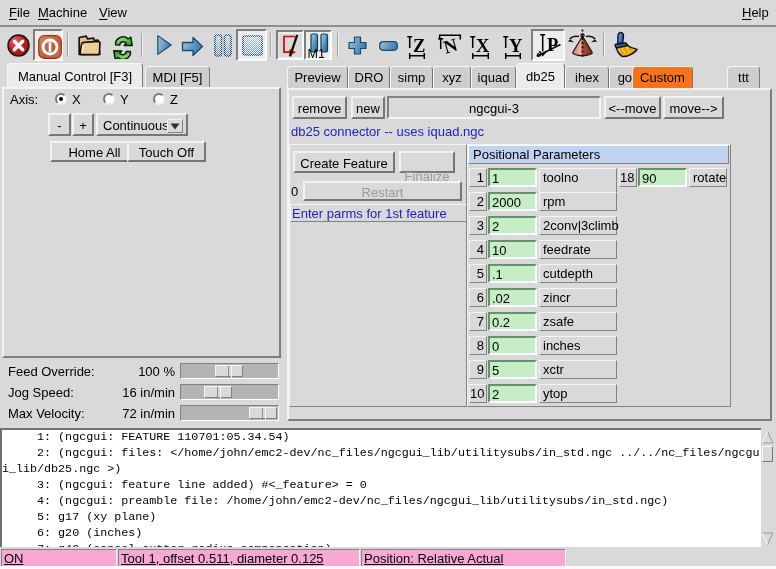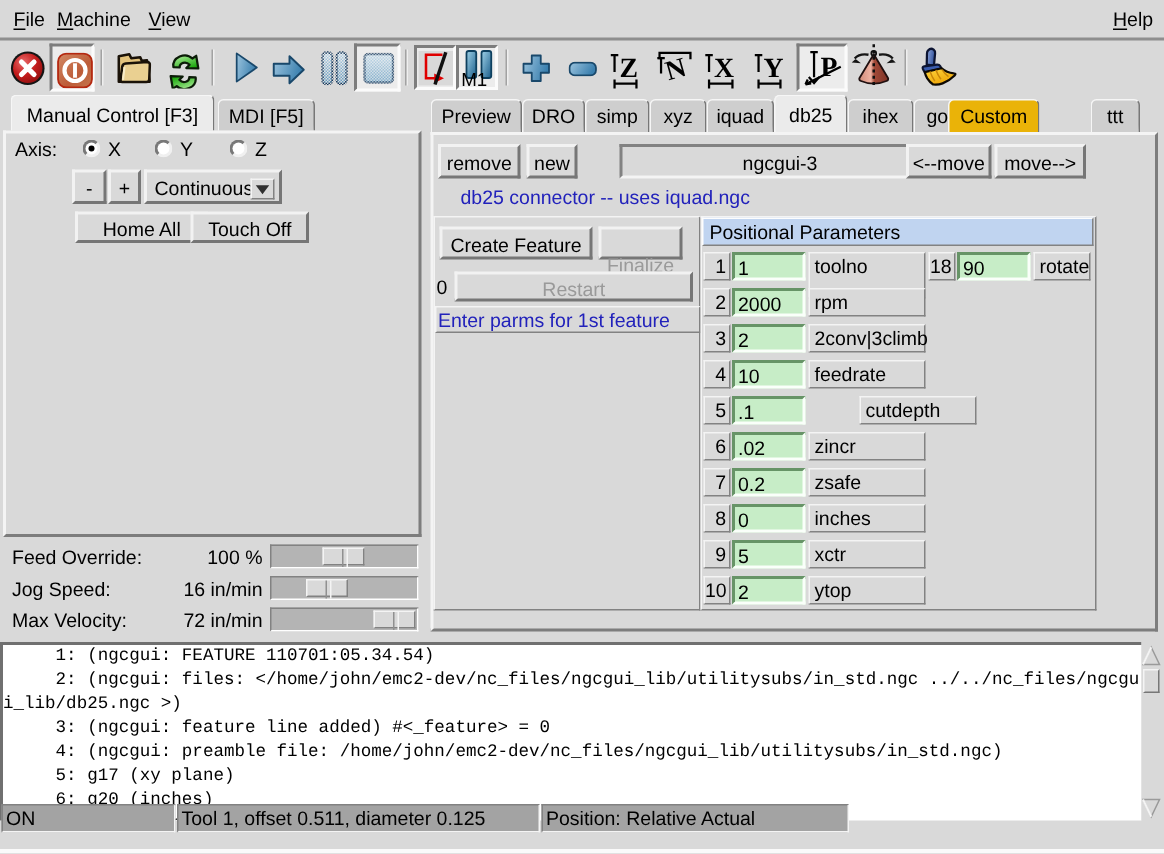--- a/index.html
+++ b/index.html
@@ -15,21 +15,21 @@
 .frame { position:absolute; border:2px solid; border-color:#f4f4f4 #7d7d7d #7d7d7d #f4f4f4; background:#d9d9d9; }
 .rad { width:12px; height:12px; border-radius:50%; background:#fff; border:2px solid; border-color:#787878 #f0f0f0 #f0f0f0 #787878; position:absolute; }
 .raddot { position:absolute; left:2px; top:2px; width:4px; height:4px; border-radius:50%; background:#000; }
 .trough { position:absolute; background:#b4b4b4; border:1px solid; border-color:#828282 #fff #fff #828282; height:16px; }
 .shandle { position:absolute; top:1px; width:28px; height:12px; background:#d9d9d9; border:1px solid; border-color:#f4f4f4 #828282 #828282 #f4f4f4; }
 .shandle:after { content:""; position:absolute; left:12px; top:0; width:2px; height:12px; border-left:1px solid #909090; border-right:1px solid #f4f4f4; }
 .entry { position:absolute; background:#d9d9d9; border:2px solid; border-color:#828282 #f4f4f4 #f4f4f4 #828282; }
 .gentry { position:absolute; background:#c7edc7; border:2px solid; border-color:#679467 #fafffa #fafffa #679467; padding:1px 0 0 2px; }
 .plab { position:absolute; background:#d9d9d9; border:1px solid; border-color:#f4f4f4 #828282 #828282 #f4f4f4; }
 .blue { color:#2222bb; }
-.status { position:absolute; top:536px; height:19px; background:#a3a3a3; border:1px solid; border-color:#828282 #f4f4f4 #f4f4f4 #828282; padding:1px 0 0 2px; }
+.status { position:absolute; top:549px; height:19px; background:#f9a8d4; border:1px solid; border-color:#828282 #f4f4f4 #f4f4f4 #828282; padding:1px 0 0 2px;text-decoration:underline; }
 .dis { color:#9a9a9a; }
 </style>
 </head>
 <body>
 
 <div class="abs" style="left:0; top:0; width:776px; height:27px; background:#d9d9d9; border-bottom:2px solid #8e8e8e;">
   <span class="abs" style="left:9px; top:5px;"><u>F</u>ile</span>
   <span class="abs" style="left:38px; top:5px;"><u>M</u>achine</span>
   <span class="abs" style="left:99px; top:5px;"><u>V</u>iew</span>
   <span class="abs" style="left:742px; top:5px;"><u>H</u>elp</span>
@@ -254,30 +254,30 @@
   </div>
 
 <div class="tab" style="left:287px; width:61px;">Preview</div>
 <div class="tab" style="left:348px; width:42px;">DRO</div>
 <div class="tab" style="left:390px; width:43px;">simp</div>
 <div class="tab" style="left:433px; width:38px;">xyz</div>
 <div class="tab" style="left:471px; width:45px;">iquad</div>
 <div class="tab tabsel" style="left:516px; width:49px;">db25</div>
 <div class="tab" style="left:565px; width:44px;">ihex</div>
 <div class="tab" style="left:609px; width:57px;">gosper</div>
-<div class="tab" style="left:632px; width:61px; background:#eab308;">Custom</div>
+<div class="tab" style="left:632px; width:61px; background:#f97316;">Custom</div>
 <div class="tab" style="left:727px; width:33px;">ttt</div>
 <div class="frame" style="left:287px; top:88px; width:485px; height:333px;"></div>
 
 <div class="btn" style="left:292px; top:96px; width:55px; height:23px; padding-top:3px;">remove</div>
 <div class="btn" style="left:351px; top:96px; width:34px; height:23px; padding-top:3px;">new</div>
-<div class="entry" style="left:387px; top:96px; width:214px; height:23px; text-align:center; padding-top:3px;margin-left:26px;">ngcgui-3</div>
+<div class="entry" style="left:387px; top:96px; width:214px; height:23px; text-align:center; padding-top:3px;">ngcgui-3</div>
 <div class="btn" style="left:604px; top:96px; width:57px; height:23px; padding-top:3px;">&lt;--move</div>
 <div class="btn" style="left:663px; top:96px; width:61px; height:23px; padding-top:3px;">move--&gt;</div>
-<div class="abs blue" style="left:307px; top:124px;">db25 connector -- uses iquad.ngc</div>
+<div class="abs blue" style="left:291px; top:124px;">db25 connector -- uses iquad.ngc</div>
 
 <div class="abs" style="left:289px; top:144px; width:178px; height:263px; border:1px solid; border-color:#f4f4f4 #828282 #828282 #f4f4f4;"></div>
 <div class="btn" style="left:293px; top:151px; width:102px; height:22px; padding-top:3px;">Create Feature</div>
 <div class="btn dis" style="left:399px; top:151px; width:56px; height:22px; padding-top:16px;">Finalize</div>
 <div class="abs" style="left:291px; top:184px;">0</div>
 <div class="btn dis" style="left:303px; top:181px; width:159px; height:20px; padding-top:2px;">Restart</div>
 <div class="abs" style="left:290px; top:204px; width:177px; height:18px; border:1px solid; border-color:#f4f4f4 #828282 #828282 #f4f4f4;">
     <span class="blue abs" style="left:1px; top:1px; white-space:nowrap;">Enter parms for 1st feature</span>
   </div>
 
@@ -291,21 +291,21 @@
     <div class="gentry" style="left:488px; top:192px; width:49px; height:19px;">2000</div>
     <div class="plab" style="left:539px; top:192px; width:78px; height:19px; padding:1px 0 0 3px;">rpm</div>
     <div class="plab" style="left:469px; top:216px; width:18px; height:19px; text-align:right; padding:1px 2px 0 0;">3</div>
     <div class="gentry" style="left:488px; top:216px; width:49px; height:19px;">2</div>
     <div class="plab" style="left:539px; top:216px; width:78px; height:19px; padding:1px 0 0 3px;">2conv|3climb</div>
     <div class="plab" style="left:469px; top:240px; width:18px; height:19px; text-align:right; padding:1px 2px 0 0;">4</div>
     <div class="gentry" style="left:488px; top:240px; width:49px; height:19px;">10</div>
     <div class="plab" style="left:539px; top:240px; width:78px; height:19px; padding:1px 0 0 3px;">feedrate</div>
     <div class="plab" style="left:469px; top:264px; width:18px; height:19px; text-align:right; padding:1px 2px 0 0;">5</div>
     <div class="gentry" style="left:488px; top:264px; width:49px; height:19px;">.1</div>
-    <div class="plab" style="left:539px; top:264px; width:78px; height:19px; padding:1px 0 0 3px;margin-left:34px;">cutdepth</div>
+    <div class="plab" style="left:539px; top:264px; width:78px; height:19px; padding:1px 0 0 3px;">cutdepth</div>
     <div class="plab" style="left:469px; top:288px; width:18px; height:19px; text-align:right; padding:1px 2px 0 0;">6</div>
     <div class="gentry" style="left:488px; top:288px; width:49px; height:19px;">.02</div>
     <div class="plab" style="left:539px; top:288px; width:78px; height:19px; padding:1px 0 0 3px;">zincr</div>
     <div class="plab" style="left:469px; top:312px; width:18px; height:19px; text-align:right; padding:1px 2px 0 0;">7</div>
     <div class="gentry" style="left:488px; top:312px; width:49px; height:19px;">0.2</div>
     <div class="plab" style="left:539px; top:312px; width:78px; height:19px; padding:1px 0 0 3px;">zsafe</div>
     <div class="plab" style="left:469px; top:336px; width:18px; height:19px; text-align:right; padding:1px 2px 0 0;">8</div>
     <div class="gentry" style="left:488px; top:336px; width:49px; height:19px;">0</div>
     <div class="plab" style="left:539px; top:336px; width:78px; height:19px; padding:1px 0 0 3px;">inches</div>
     <div class="plab" style="left:469px; top:360px; width:18px; height:19px; text-align:right; padding:1px 2px 0 0;">9</div>

